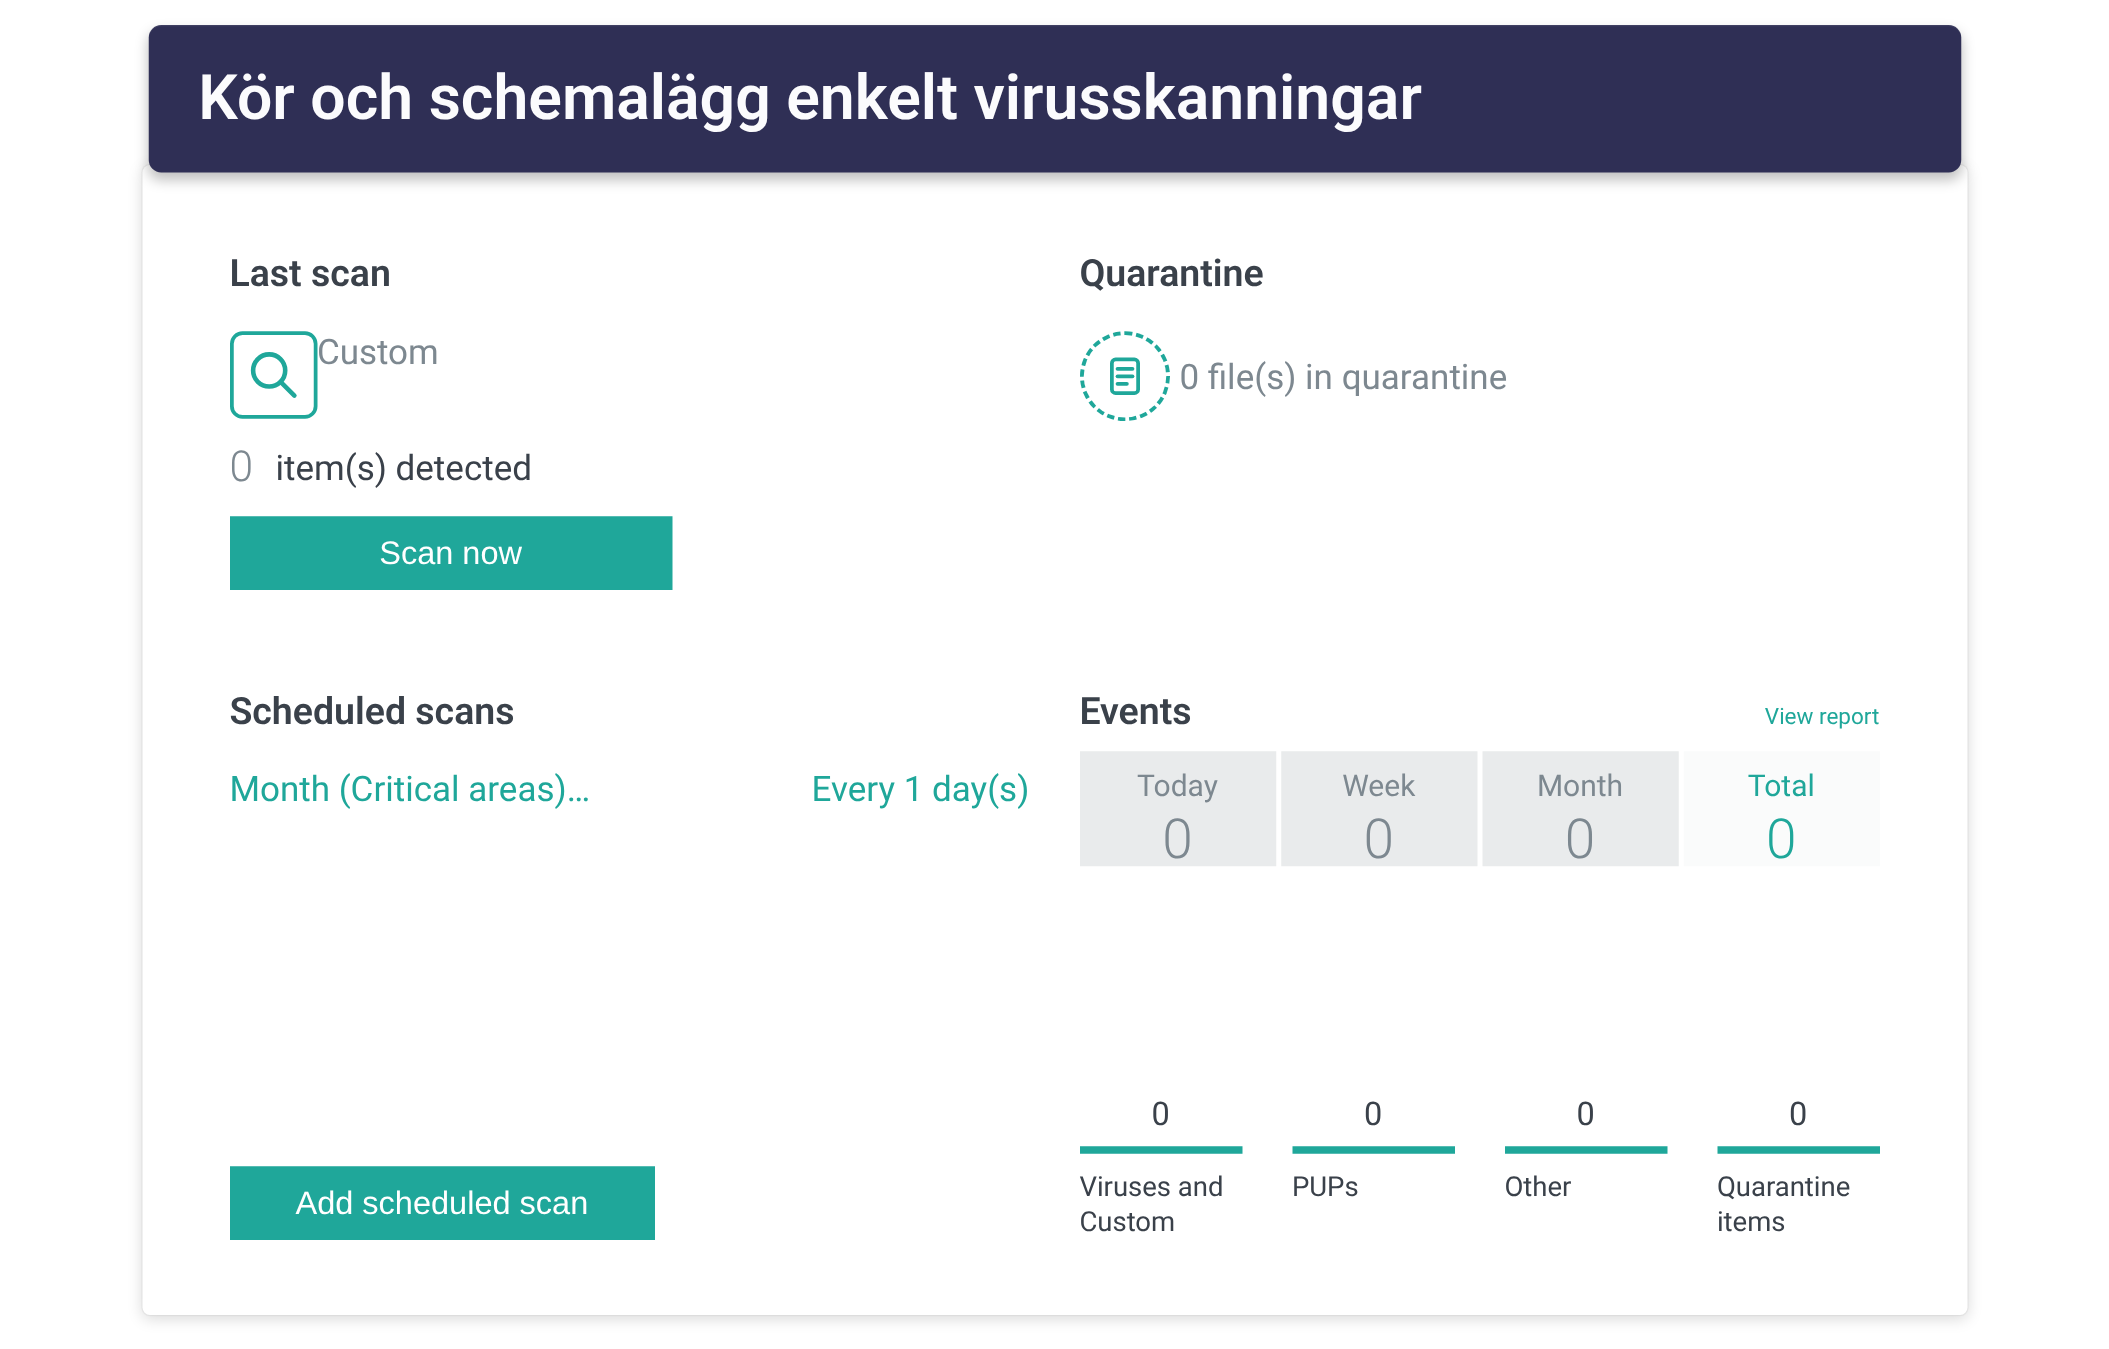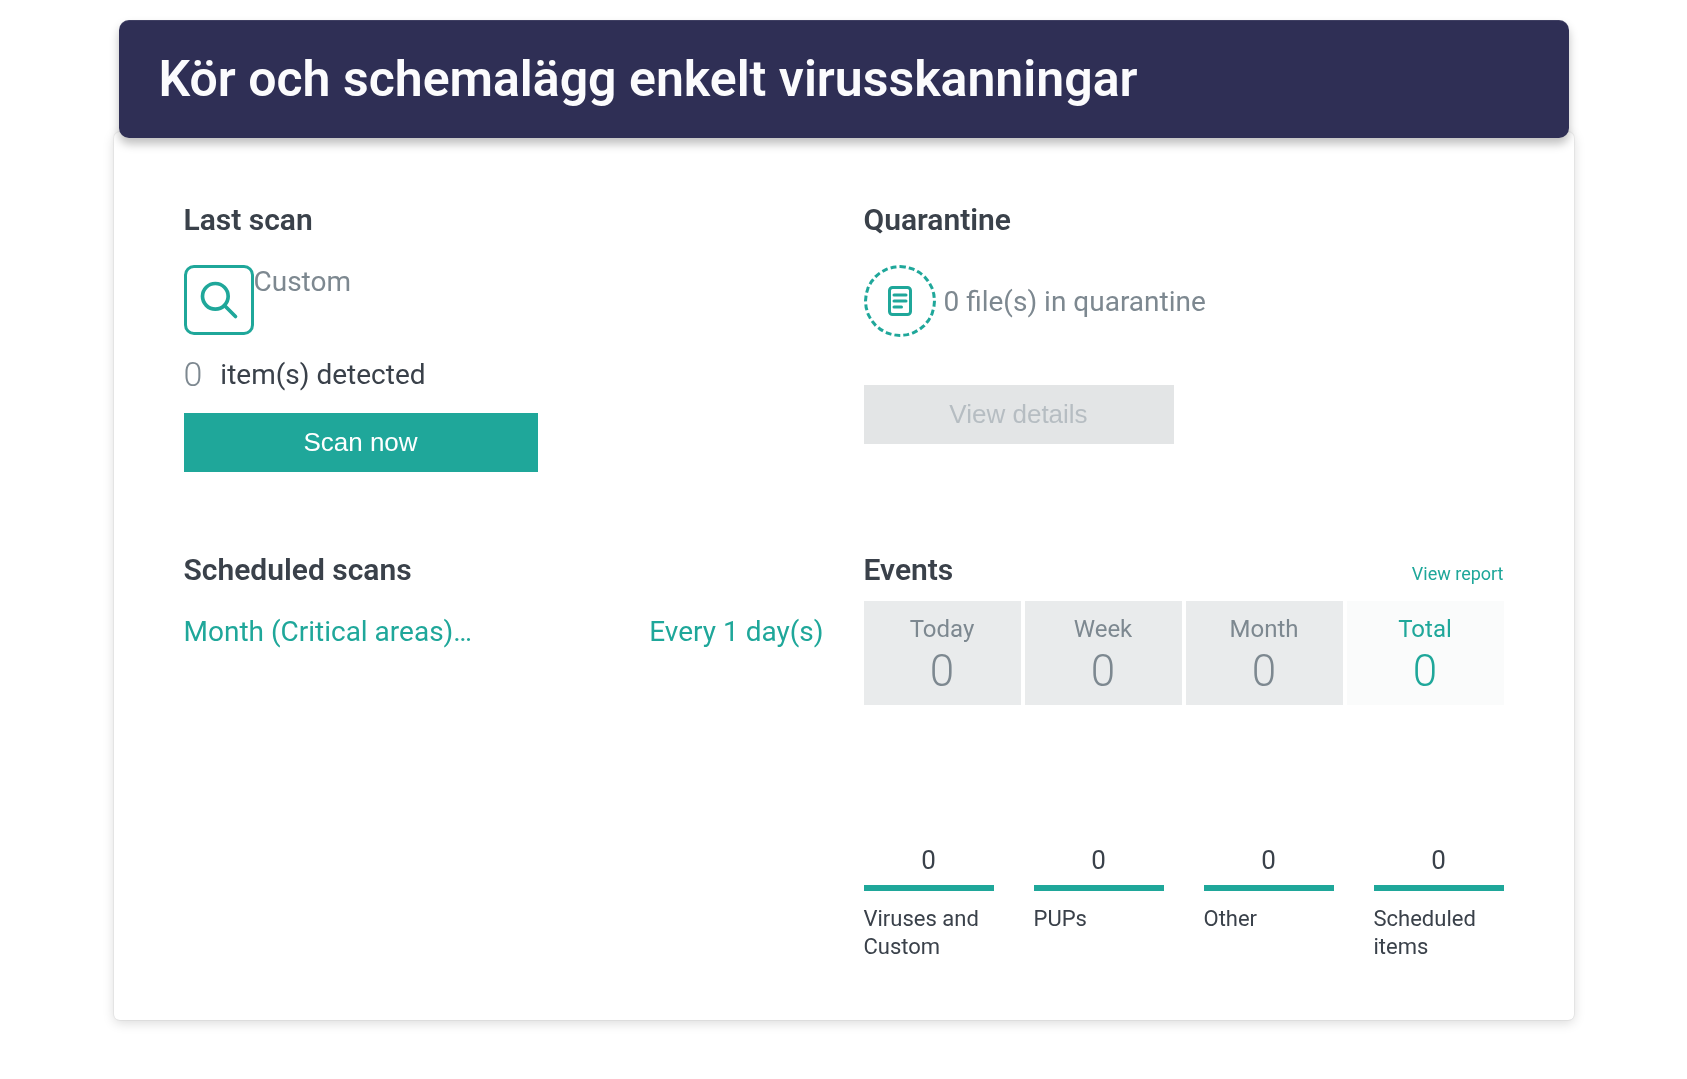--- a/index.html
+++ b/index.html
@@ -88,21 +88,21 @@
   .sched-name{white-space:nowrap;overflow:hidden;text-overflow:ellipsis;max-width:420px}
   .sched-freq{white-space:nowrap}
   .spacer{height:210px}
   
   .events-head{display:flex;justify-content:space-between;align-items:baseline}
   .link{color:var(--teal);font-size:18px;cursor:pointer}
   
   .ev-grid{display:flex;gap:4px;margin-top:14px}
   .ev-cell{
     flex:1;background:var(--cell-bg);text-align:center;
-    padding:14px 0 12px 0;
+    padding:14px 0 0 0;
   }
   .ev-cell.total{background:#fafbfb}
   .ev-label{font-size:24px;color:var(--muted);margin-bottom:6px}
   .ev-cell.total .ev-label{color:var(--teal)}
   .ev-val{font-size:44px;font-weight:300;color:var(--muted);line-height:1}
   .ev-cell.total .ev-val{color:var(--teal)}
   
   .cat-row{display:flex;gap:40px;margin-top:110px}
   .cat{flex:1;text-align:left}
   .cat-val{font-size:26px;color:var(--text);text-align:center;margin-bottom:10px}
@@ -154,21 +154,20 @@
             <svg viewBox="0 0 24 24" fill="none" stroke-width="2" stroke-linecap="round">
               <rect x="5" y="3" width="14" height="18" rx="2"></rect>
               <line x1="8" y1="8" x2="16" y2="8"></line>
               <line x1="8" y1="12" x2="16" y2="12"></line>
               <line x1="8" y1="16" x2="13" y2="16"></line>
             </svg>
           </div>
           <span class="quar-text">0 file(s) in quarantine</span>
         </div>
 
-        <button class="btn disabled">View details</button>
       </div>
     </div>
 
     <div class="cols" style="margin-top:80px">
 
       <div class="col">
         <h3 class="section">Scheduled scans</h3>
         <div class="sched-row">
           <span class="sched-name">Month (Critical areas)…</span>
           <span class="sched-freq">Every 1 day(s)</span>
@@ -198,20 +197,21 @@
             <div class="ev-label">Total</div>
             <div class="ev-val zero">0</div>
           </div>
         </div>
       </div>
     </div>
 
     <div class="lower-row" style="margin-top:30px">
       <div class="lower-left">
         <div class="spacer"></div>
+        <button class="btn wide">Add scheduled scan</button>
       </div>
 
       <div class="lower-right">
         <div class="cat-row">
           <div class="cat">
             <div class="cat-val">0</div>
             <div class="cat-bar"></div>
             <div class="cat-label">Viruses and Custom</div>
           </div>
           <div class="cat">
@@ -220,20 +220,20 @@
             <div class="cat-label">PUPs</div>
           </div>
           <div class="cat">
             <div class="cat-val">0</div>
             <div class="cat-bar"></div>
             <div class="cat-label">Other</div>
           </div>
           <div class="cat">
             <div class="cat-val">0</div>
             <div class="cat-bar"></div>
-            <div class="cat-label">Scheduled items</div>
+            <div class="cat-label">Quarantine items</div>
           </div>
         </div>
       </div>
     </div>
 
   </div>
 </div>
 
 </body></html>

